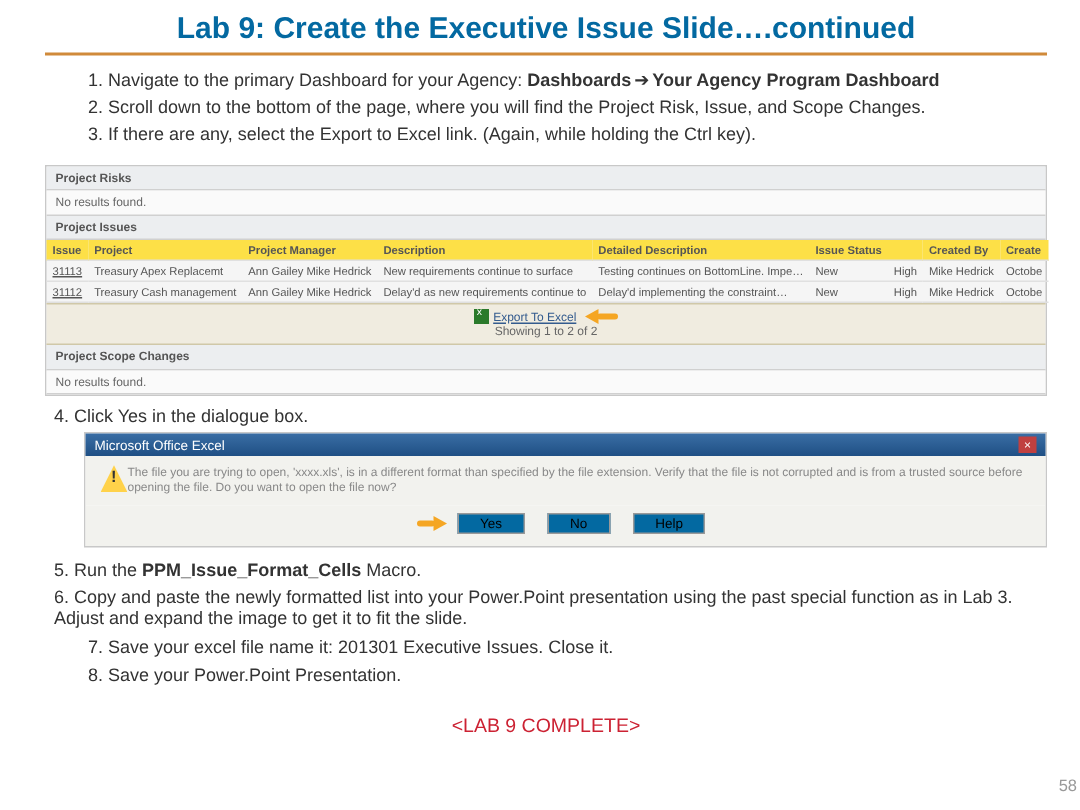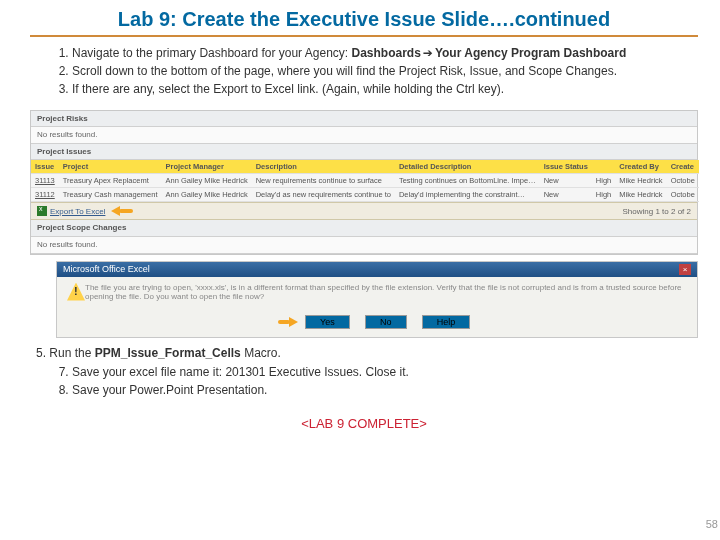--- a/index.html
+++ b/index.html
@@ -62,20 +62,21 @@
   }
   .ss-table th { background: #fde047; font-weight:bold; }
   .export-row {
     background: #f0ece0;
     padding: 3px 6px;
     border-top:1px solid #d0c8a8;
     border-bottom:1px solid #d0c8a8;
     display:flex;
     align-items:center;
     justify-content:space-between;
+    flex-direction:column;
   }
   .export-link {
     display:inline-flex;
     align-items:center;
     gap:3px;
   }
   .export-link .xl-ic {
     width:10px;height:10px;background:#2b7a2b;display:inline-block;position:relative;
   }
   .export-link .xl-ic::after{content:"x";color:#fff;font-size:7px;position:absolute;left:2px;top:-1px;}
@@ -224,20 +225,21 @@
             <span class="head"></span>
             <span class="shaft"></span>
           </span>
       </span>
       <span>Showing 1 to 2 of 2</span>
     </div>
     <div class="ss-section dark">Project Scope Changes</div>
     <div class="ss-section">No results found.</div>
   </div>
 
+  <div class="step-plain">4. Click Yes in the dialogue box.</div>
 
   <div class="dialog-shot">
     <div class="dialog-title">
       <span>Microsoft Office Excel</span>
       <span class="x">×</span>
     </div>
     <div class="dialog-body">
       <div class="warn-icon"></div>
       <div class="dialog-text">The file you are trying to open, 'xxxx.xls', is in a different format than specified by the file extension. Verify that the file is not corrupted and is from a trusted source before opening the file. Do you want to open the file now?</div>
     </div>
@@ -246,20 +248,24 @@
       <button>Yes</button>
       <button>No</button>
       <button>Help</button>
     </div>
   </div>
 
   <div class="step-plain">
     <span>5.</span>
     <span>Run the </span><span class="b">PPM_Issue_Format_Cells</span><span> Macro.</span>
   </div>
+  <div class="step-plain">
+    <span>6.</span>
+    <span>Copy and paste the newly formatted list into your Power.Point presentation using the past special function as in Lab 3. Adjust and expand the image to get it to fit the slide.</span>
+  </div>
   <ol class="steps" start="7" style="margin-top:2px;">
     <li>Save your excel file name it:  201301 Executive Issues.  Close it.</li>
     <li>Save your Power.Point Presentation.</li>
   </ol>
 
   <div class="lab-complete">&lt;LAB 9 COMPLETE&gt;</div>
 </div>
 
 <div class="pagenum">58</div>
 

